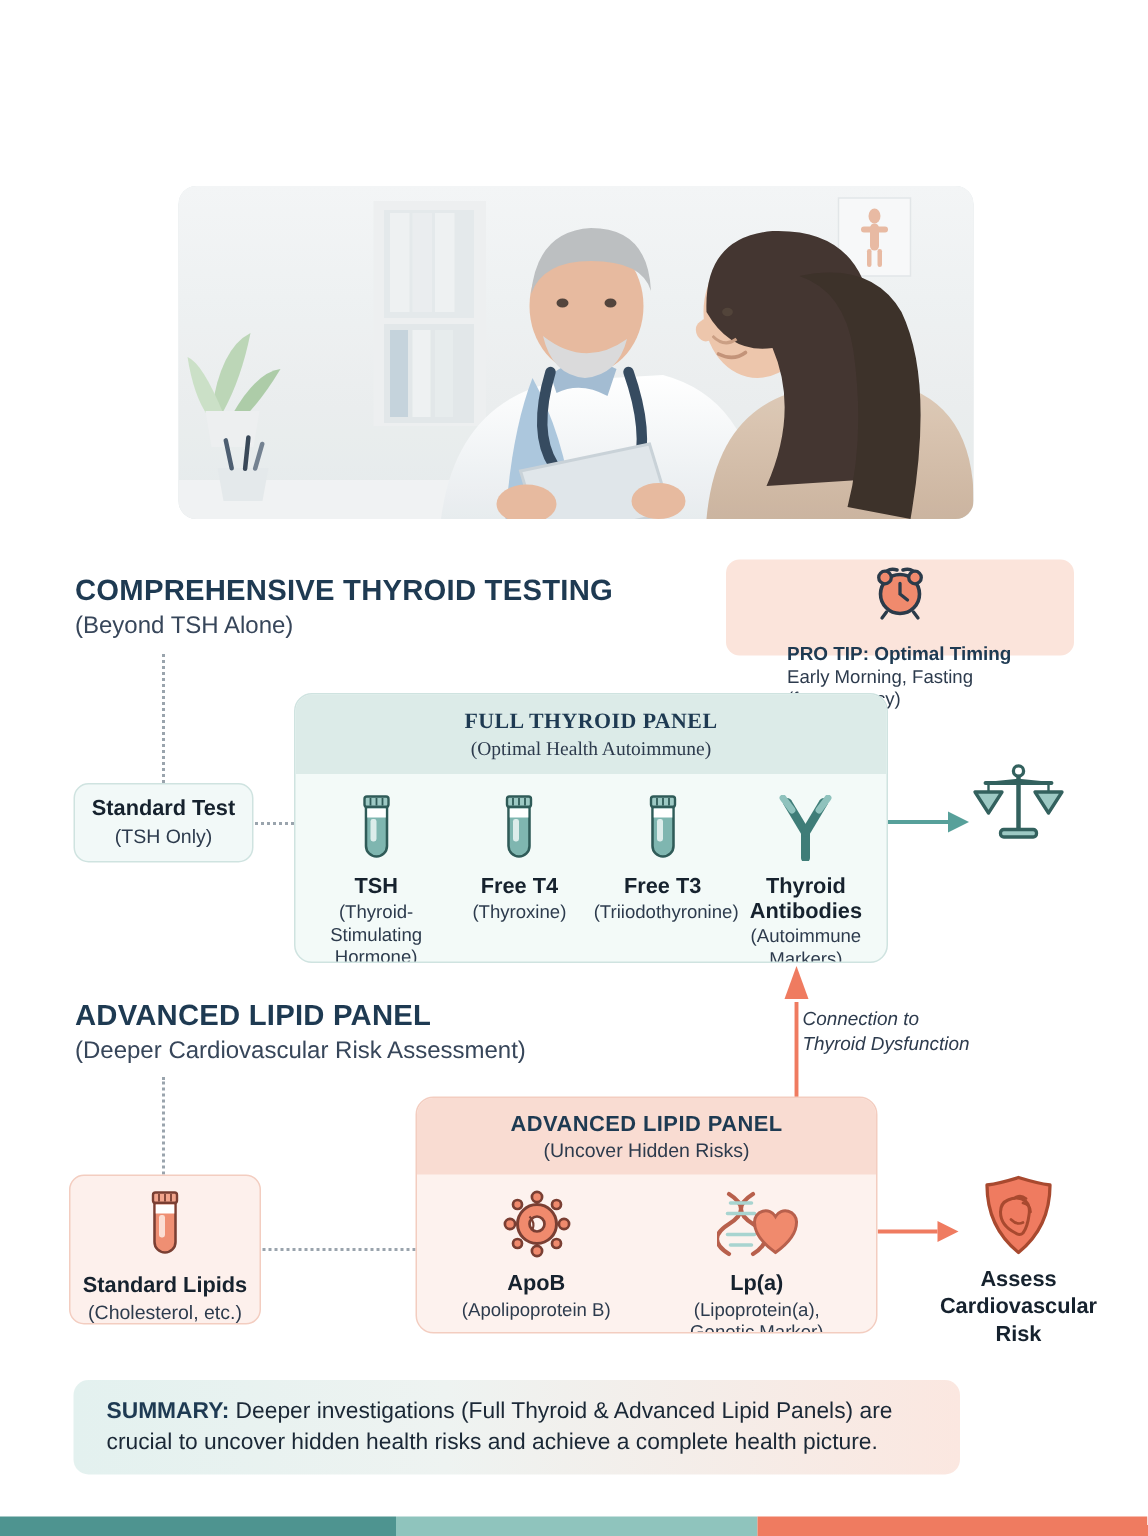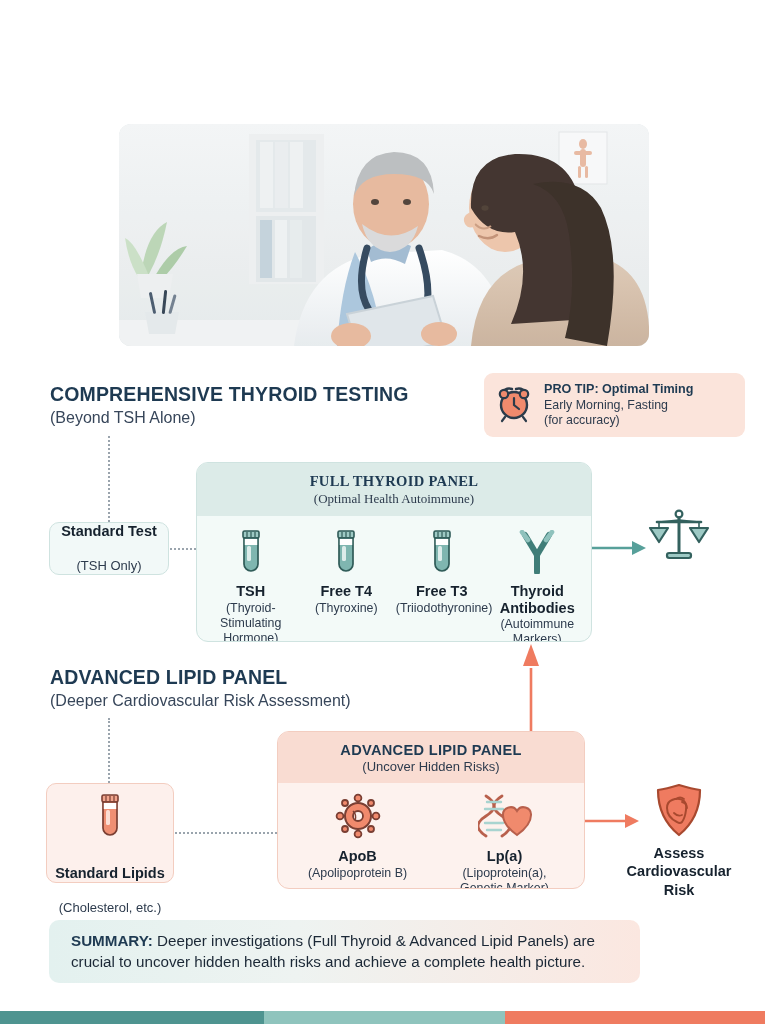--- a/index.html
+++ b/index.html
@@ -64,44 +64,44 @@
     white-space: nowrap;
   }
   #sec-thyroid { top: 382px; left: 50px; }
   #sec-lipid   { top: 665px; left: 50px; }
 
   
   .protip {
     position: absolute;
     top: 373px;
     left: 484px;
-    width: 261px;
+    width: 232px;
     height: 64px;
     background: #fbe4db;
     border-radius: 9px;
     display: flex;
     align-items: center;
     padding: 0 10px 0 9px;
     gap: 9px;
+    flex-direction: column;
   }
   .protip .txt { line-height: 1.22; }
   .protip .t1 { font-size: 12.6px; font-weight: bold; color: #1e3a52; }
   .protip .t2 { font-size: 12.4px; color: #2d3b4d; }
   .protip .t3 { font-size: 12.4px; color: #2d3b4d; }
 
   
   .node {
     position: absolute;
     border-radius: 10px;
     display: flex;
     flex-direction: column;
     align-items: center;
     justify-content: center;
     text-align: center;
-    gap: 17px;
   }
   .node .n-title { font-size: 14.5px; font-weight: bold; color: #16222e; line-height: 1.2; }
   .node .n-sub   { font-size: 13px; color: #2d3b4d; line-height: 1.25; margin-top: 1px; }
 
   #std-test {
     top: 522px; left: 49px; width: 120px; height: 53px;
     background: #f2f9f8;
     border: 1.6px solid #cfe3e0;
   }
   #std-lipids {
@@ -439,20 +439,24 @@
   <svg class="conn" style="top:638px; left:498px; width:110px; height:210px;" viewBox="0 0 110 210" xmlns="http://www.w3.org/2000/svg">
     <path d="M33 205 V30" stroke="#ef7b60" stroke-width="2.6" fill="none"></path>
     <path d="M25 28 L33 6 L41 28 Z" fill="#ef7b60"></path>
   </svg>
 
   <svg class="conn" style="top:810px; left:585px; width:56px; height:22px;" viewBox="0 0 56 22" xmlns="http://www.w3.org/2000/svg">
     <path d="M0 11 H40" stroke="#ef7b60" stroke-width="2.6" fill="none"></path>
     <path d="M40 4 L54 11 L40 18 Z" fill="#ef7b60"></path>
   </svg>
 
+  <div id="annot">
+    <div>Connection to</div>
+    <div>Thyroid Dysfunction</div>
+  </div>
 
   <div class="node" id="std-lipids">
     <div>
       <svg width="26" height="44" viewBox="0 0 26 44" xmlns="http://www.w3.org/2000/svg">
         <rect x="5" y="1" width="16" height="7" rx="1.6" fill="#f2a58d" stroke="#7a3f33" stroke-width="1.6"></rect>
         <path d="M9 2 v5 M13 2 v5 M17 2 v5" stroke="#7a3f33" stroke-width="1.2"></path>
         <path d="M6 8 h14 v26 a7 7 0 0 1 -14 0 z" fill="#ef8f73" stroke="#7a3f33" stroke-width="1.7"></path>
         <rect x="6.8" y="9" width="12.4" height="6" fill="#ffffff"></rect>
         <rect x="9" y="16" width="4" height="15" rx="1.6" fill="#fdece5" opacity="0.85"></rect>
       </svg>

